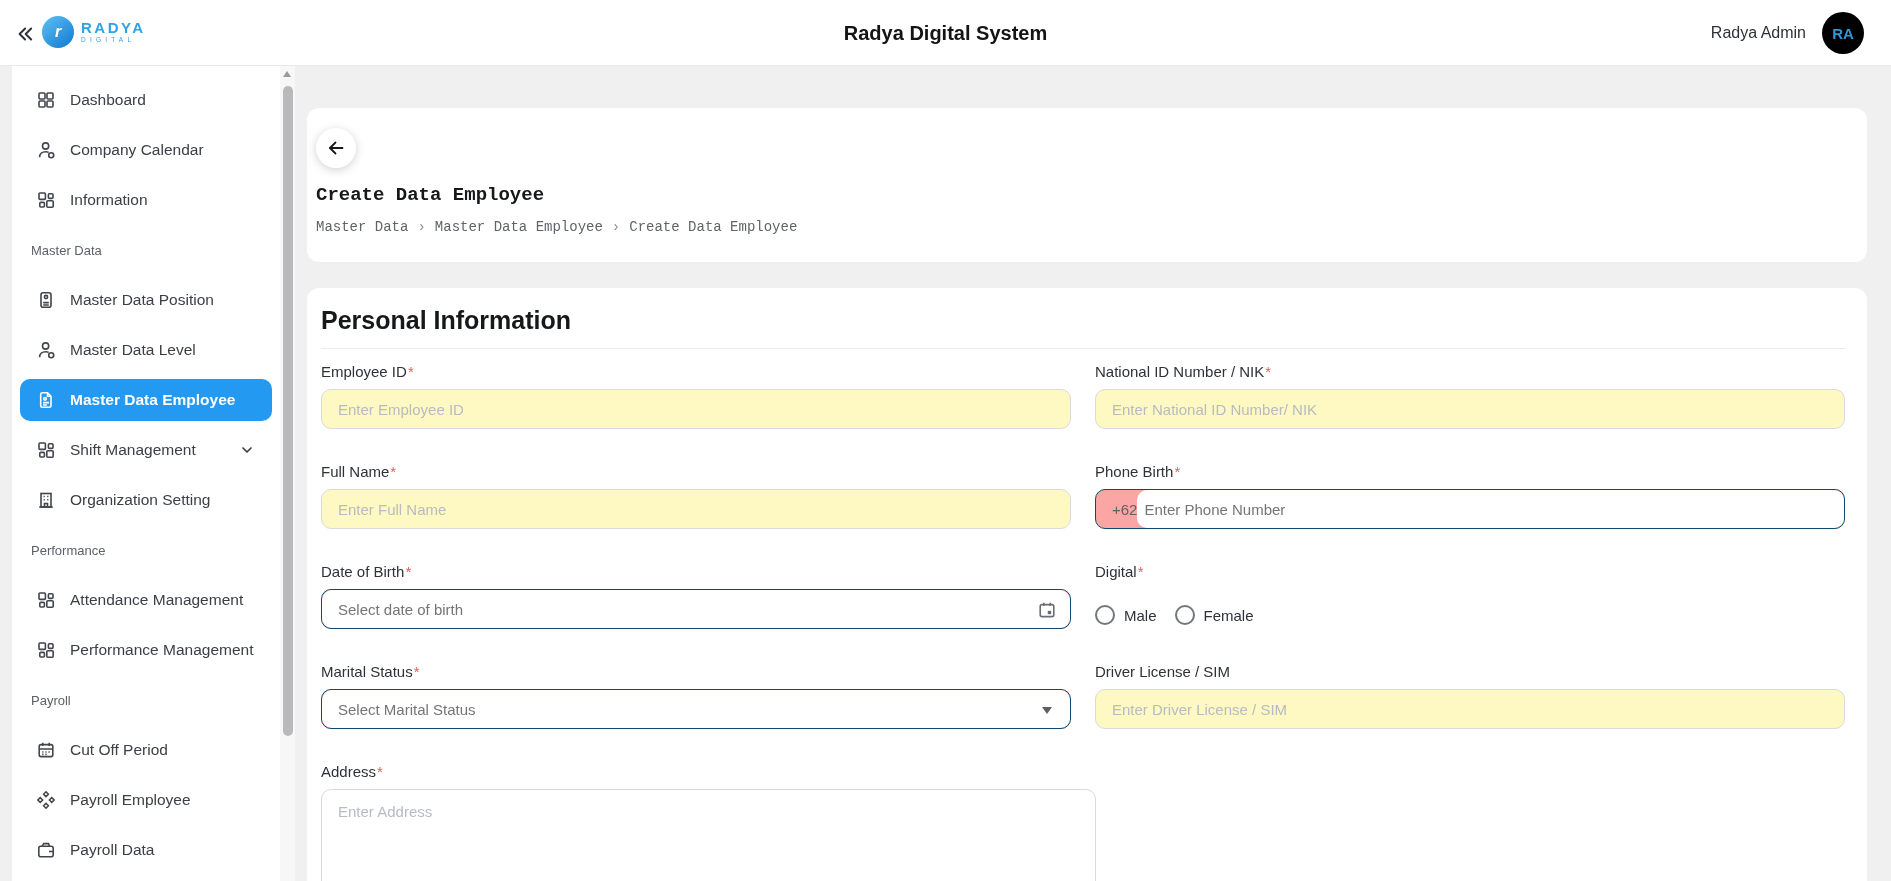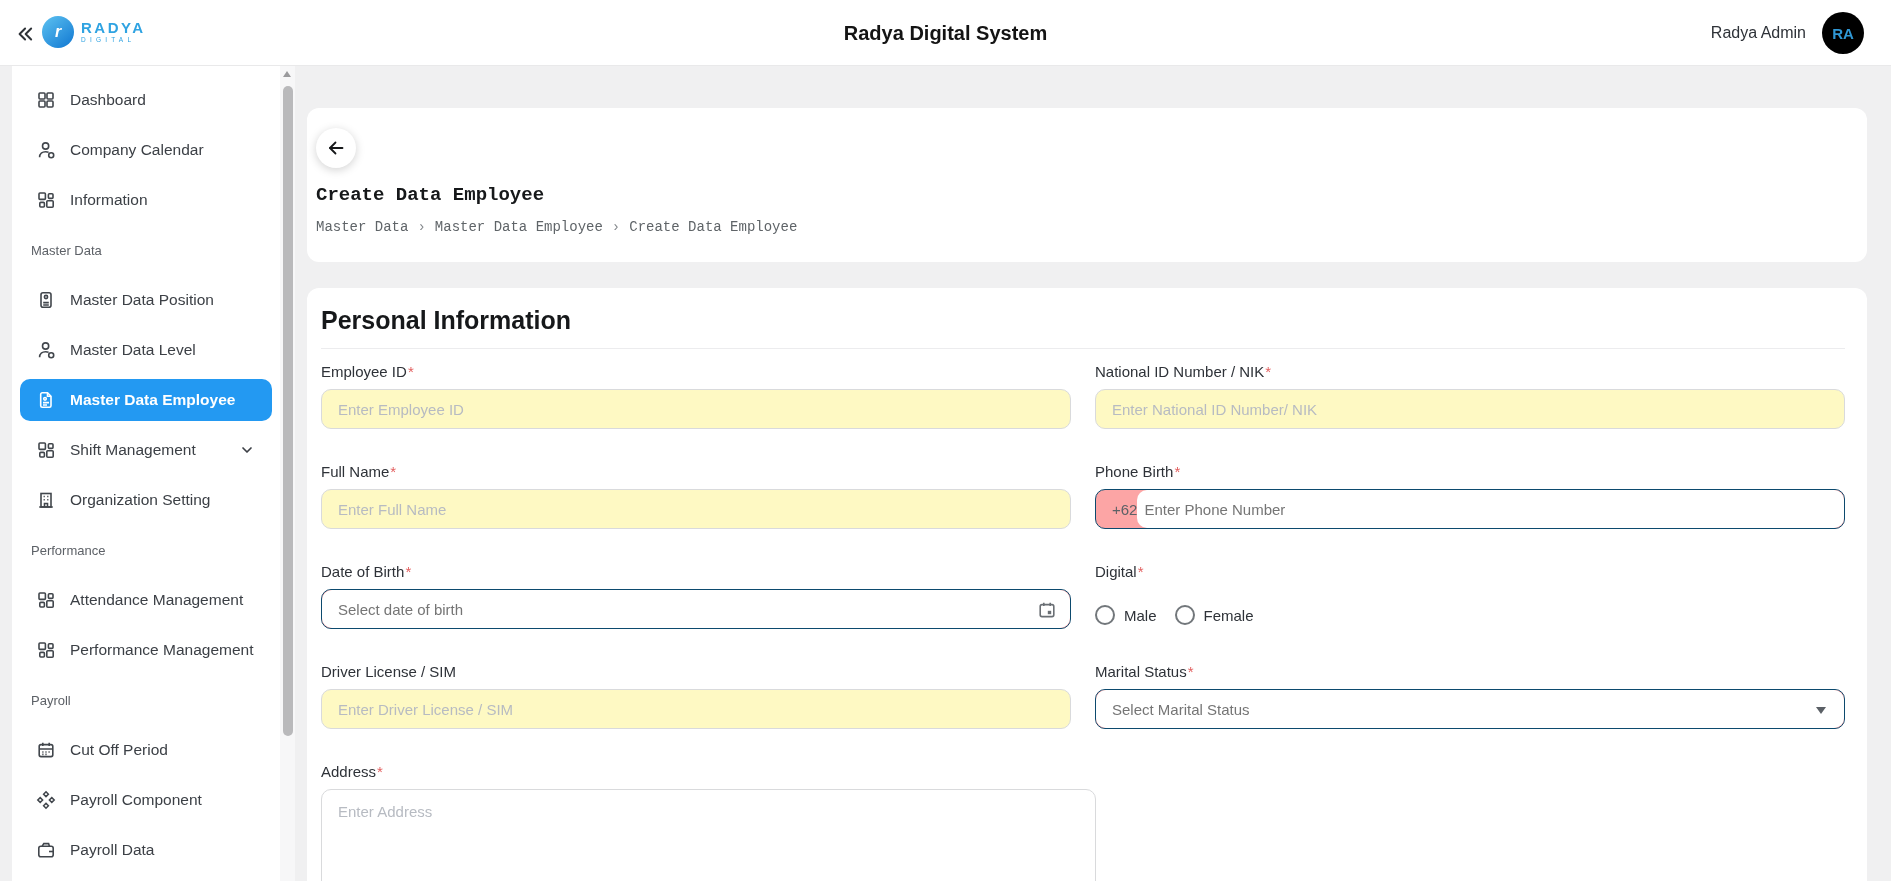--- a/index.html
+++ b/index.html
@@ -284,21 +284,21 @@
     <div class="nav-row">
       <svg class="ic">
           <use href="#i-cal"></use>
         </svg>
       <span class="nav-label">Cut Off Period</span>
     </div>
     <div class="nav-row">
       <svg class="ic">
           <use href="#i-diamonds"></use>
         </svg>
-      <span class="nav-label">Payroll Component</span>
+      <span class="nav-label">Payroll Employee</span>
     </div>
     <div class="nav-row">
       <svg class="ic">
           <use href="#i-wallet"></use>
         </svg>
       <span class="nav-label">Payroll Data</span>
     </div>
   </div>
 
   <div class="sb-scroll">
@@ -385,35 +385,35 @@
           </div>
           <div class="radio">
             <span class="rcircle"></span>
             <span class="radio-label">Female</span>
           </div>
         </div>
       </div>
 
       <div class="field">
         <div class="lbl">
-          <span>Driver License / SIM</span>
-        </div>
-        <input class="inp" placeholder="Enter Driver License / SIM" style="">
-      </div>
-
-      <div class="field">
-        <div class="lbl">
           <span>Marital Status</span><span class="req">*</span>
         </div>
         <div class="inp-wrap">
           <input placeholder="Select Marital Status" style="">
           <span class="caret"></span>
         </div>
       </div>
 
+      <div class="field">
+        <div class="lbl">
+          <span>Driver License / SIM</span>
+        </div>
+        <input class="inp" placeholder="Enter Driver License / SIM" style="">
+      </div>
+
     </div>
 
     <div class="field addr-field">
       <div class="lbl">
         <span>Address</span><span class="req">*</span>
       </div>
       <textarea class="ta" placeholder="Enter Address" style=""></textarea>
     </div>
 
   </div>

